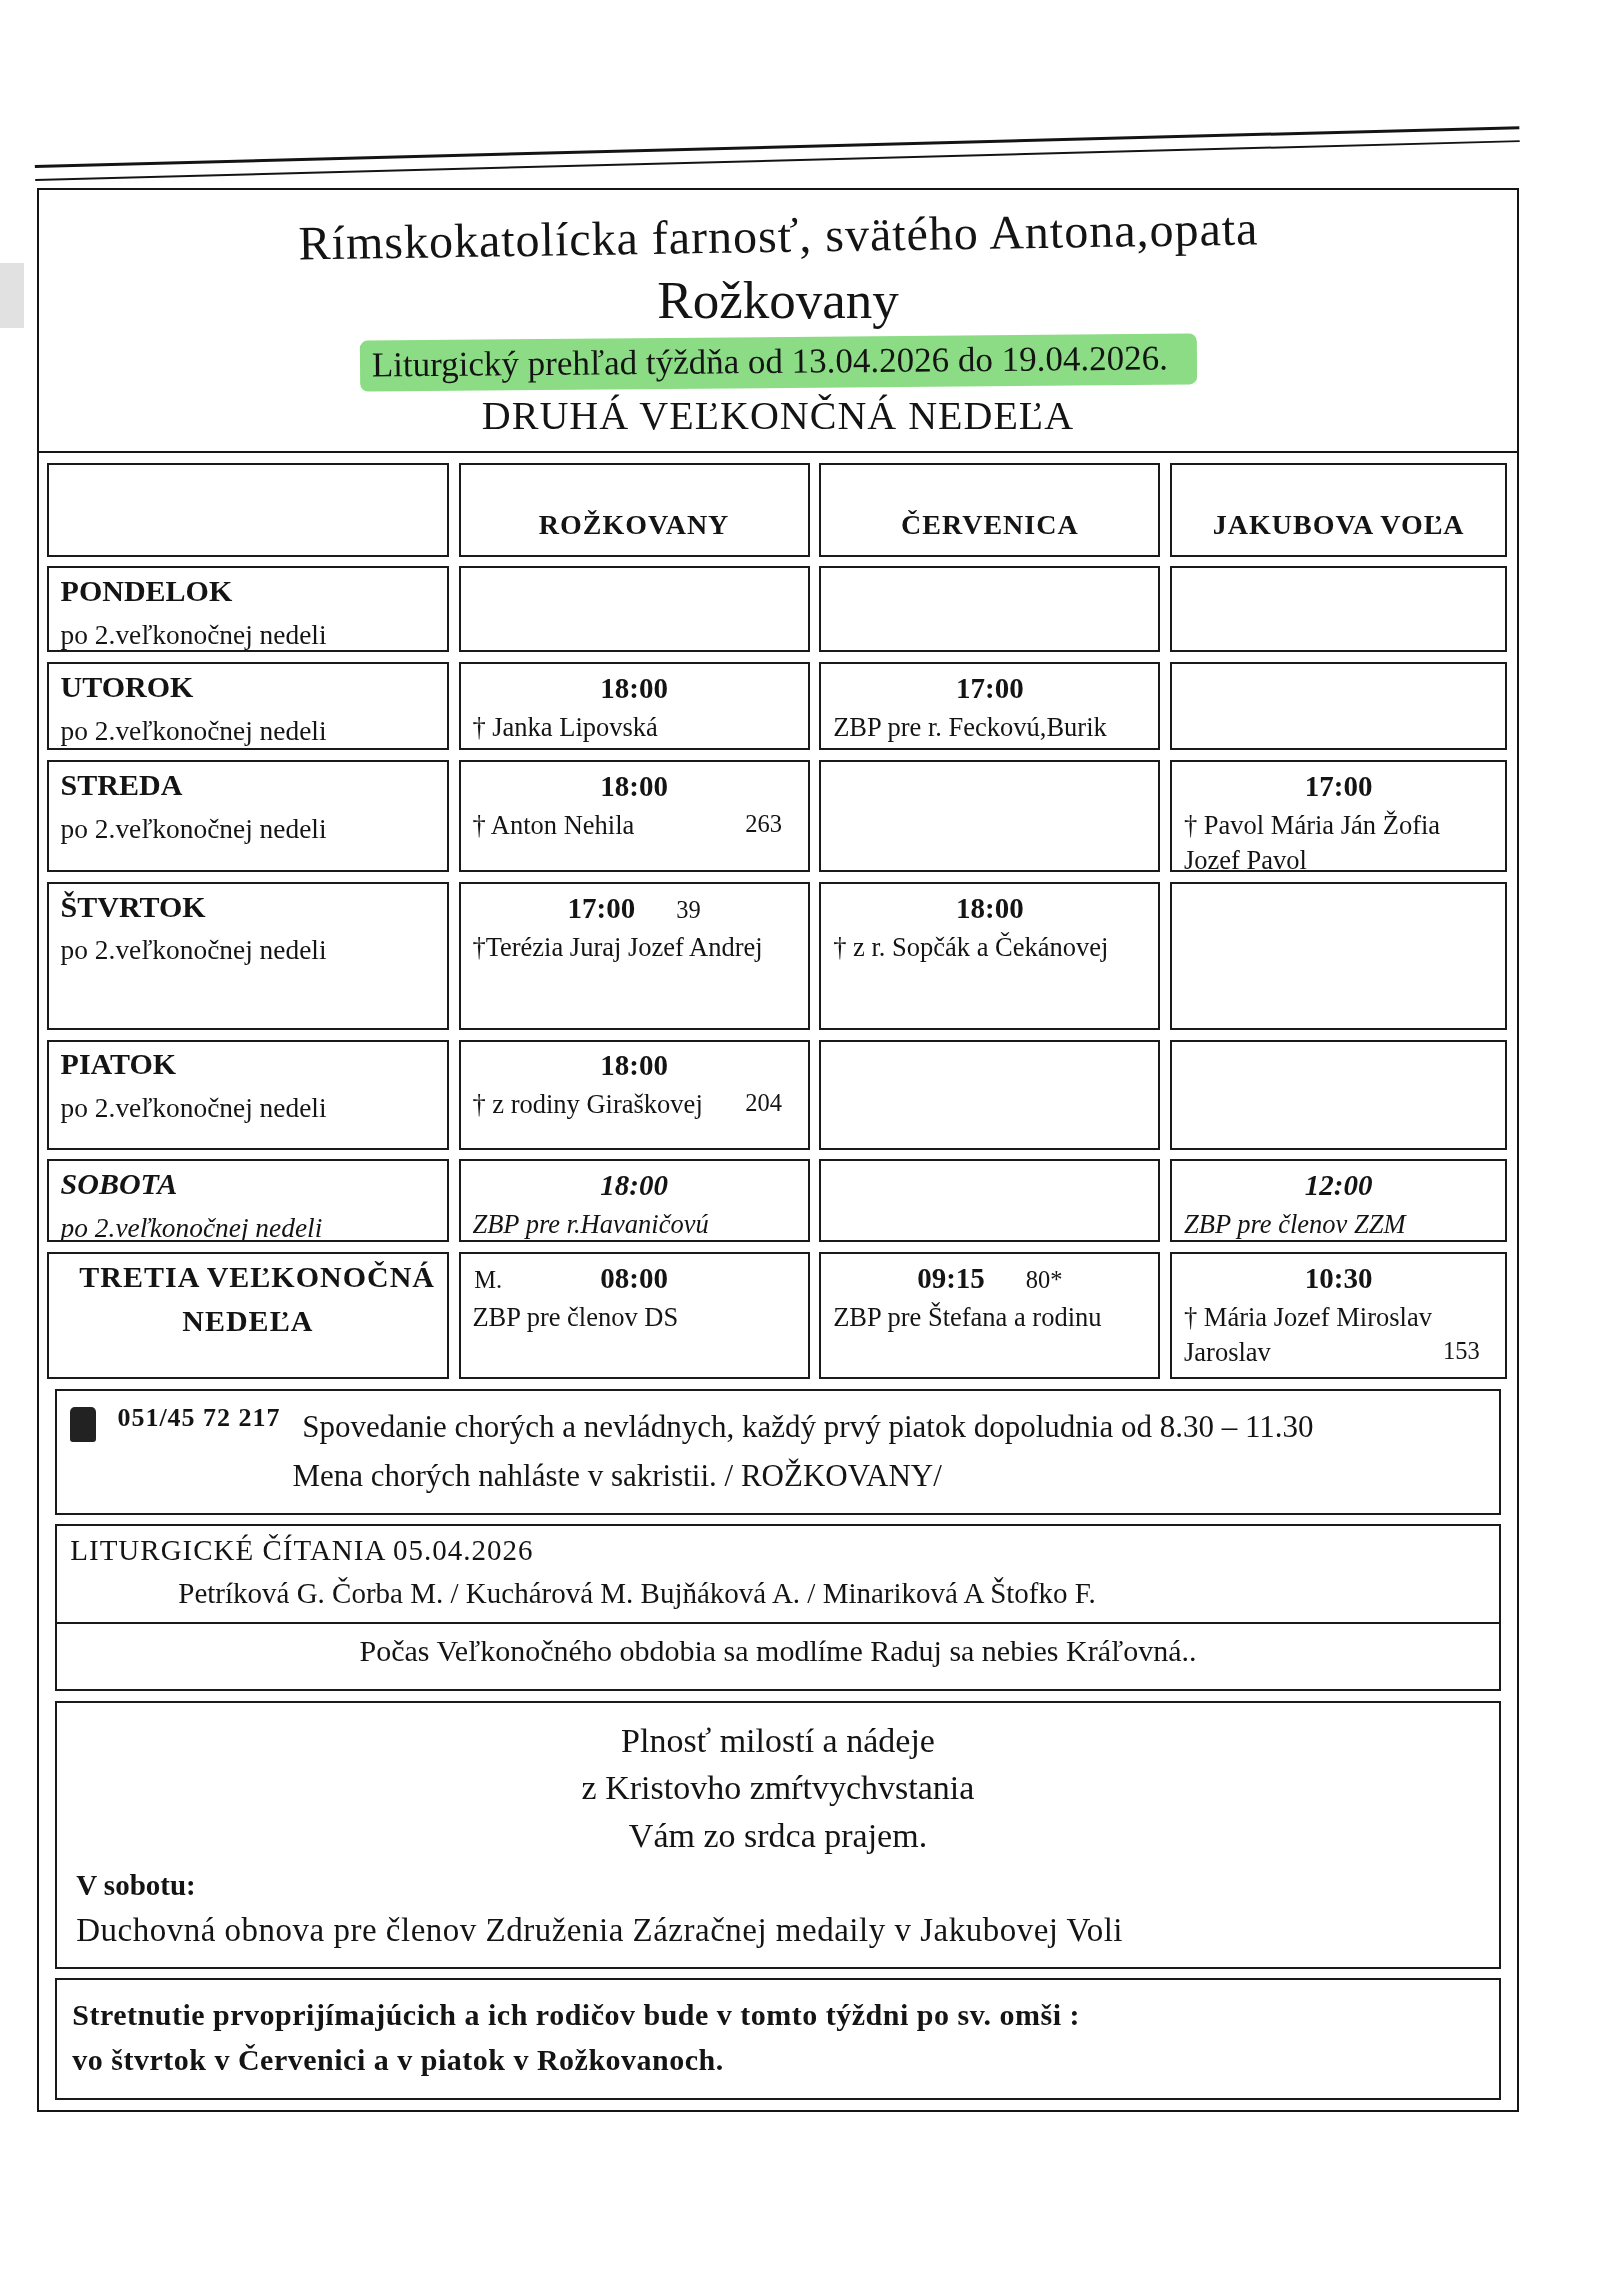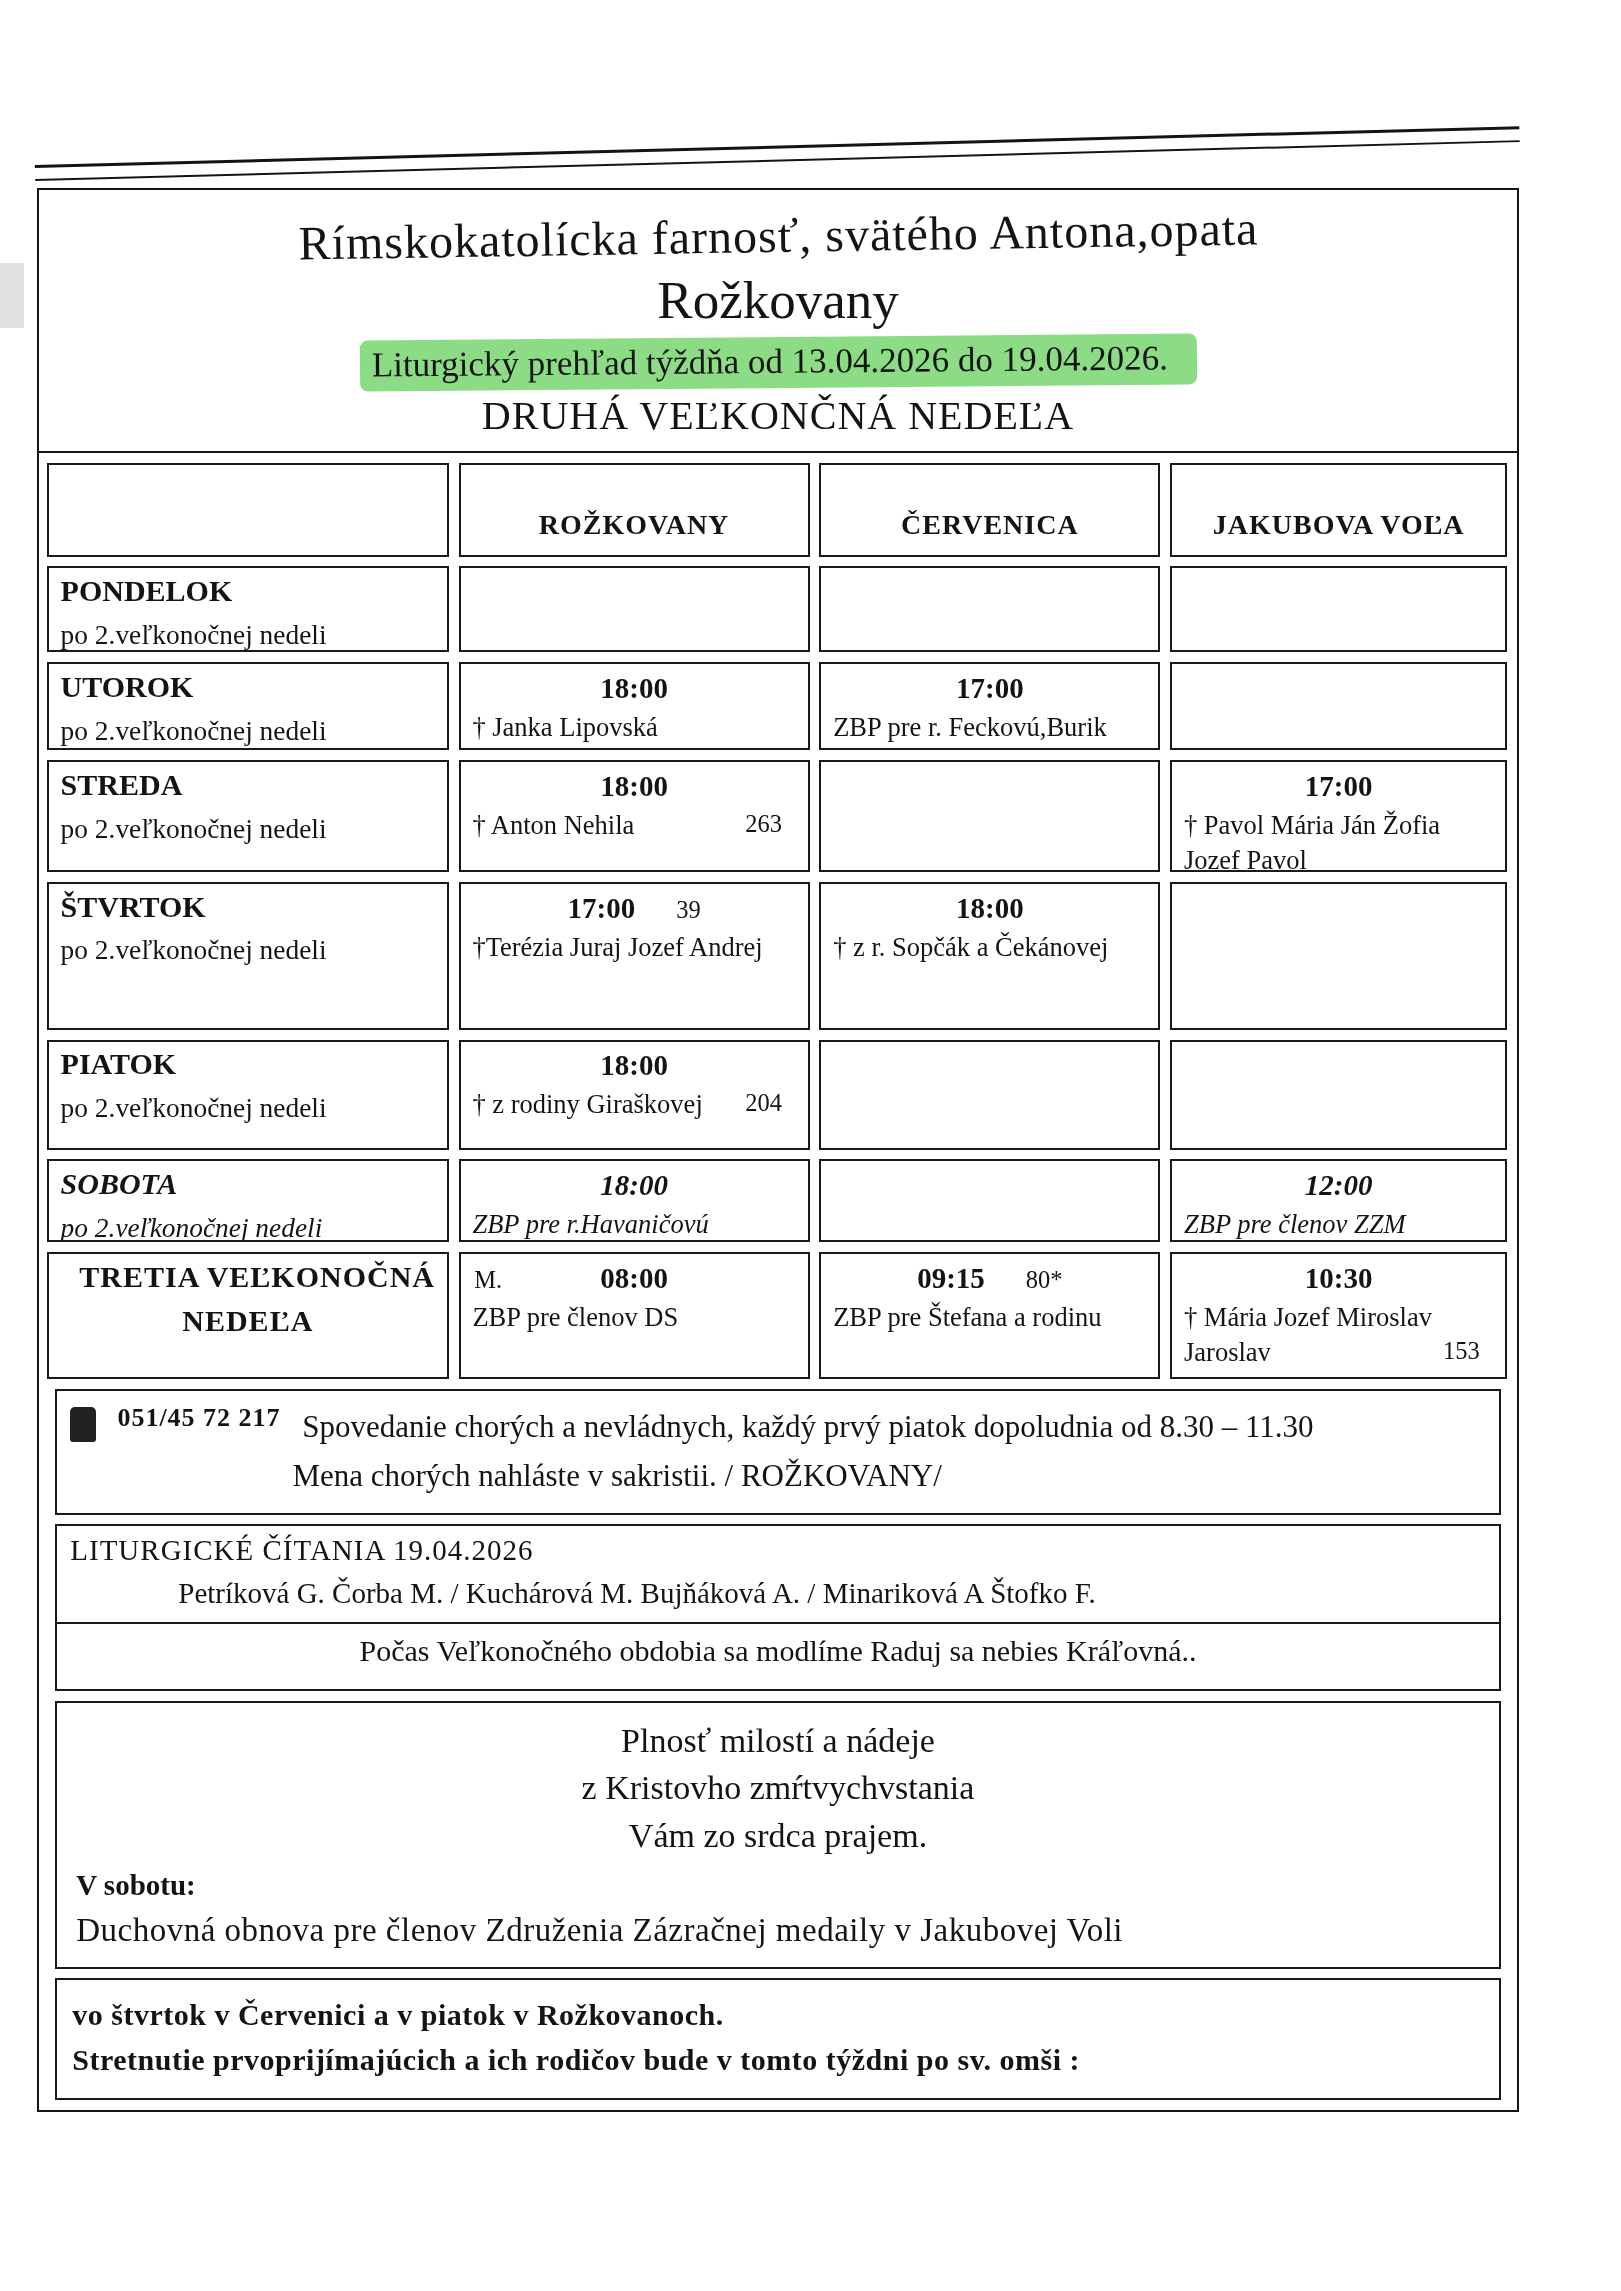--- a/index.html
+++ b/index.html
@@ -265,34 +265,34 @@
     <div class="box contact">
       <span class="phone-shape"></span>
       <span class="phone-num">051/45 72 217</span>
       <div class="contact-notes">
         <div class="n1">Spovedanie chorých a nevládnych, každý prvý piatok dopoludnia od 8.30 – 11.30</div>
         <div class="n2">Mena chorých nahláste v sakristii. / ROŽKOVANY/</div>
       </div>
     </div>
 
     <div class="box readings">
-      <div class="readings-title">LITURGICKÉ ČÍTANIA  19.04.2026</div>
+      <div class="readings-title">LITURGICKÉ ČÍTANIA  05.04.2026</div>
       <div class="readings-readers">Petríková G.  Čorba M.  / Kuchárová M. Bujňáková A.  /  Minariková A  Štofko F.</div>
       <div class="readings-div"></div>
       <div class="season">Počas Veľkonočného obdobia sa modlíme Raduj sa nebies Kráľovná..</div>
     </div>
 
     <div class="box message">
       <div class="msg-c">Plnosť milostí a nádeje</div>
       <div class="msg-c">z Kristovho zmŕtvychvstania</div>
       <div class="msg-c">Vám zo srdca prajem.</div>
       <div class="sat-label">V sobotu:</div>
       <div class="sat-text">Duchovná obnova pre členov Združenia Zázračnej medaily v Jakubovej Voli</div>
     </div>
 
     <div class="box announce">
+      <div>Stretnutie prvoprijímajúcich a ich rodičov bude v tomto týždni po sv. omši :</div>
       <div>vo štvrtok v Červenici a v piatok v Rožkovanoch.</div>
-      <div>Stretnutie prvoprijímajúcich a ich rodičov bude v tomto týždni po sv. omši :</div>
     </div>
 
   </div>
 </div>
 
 
 </body></html>

